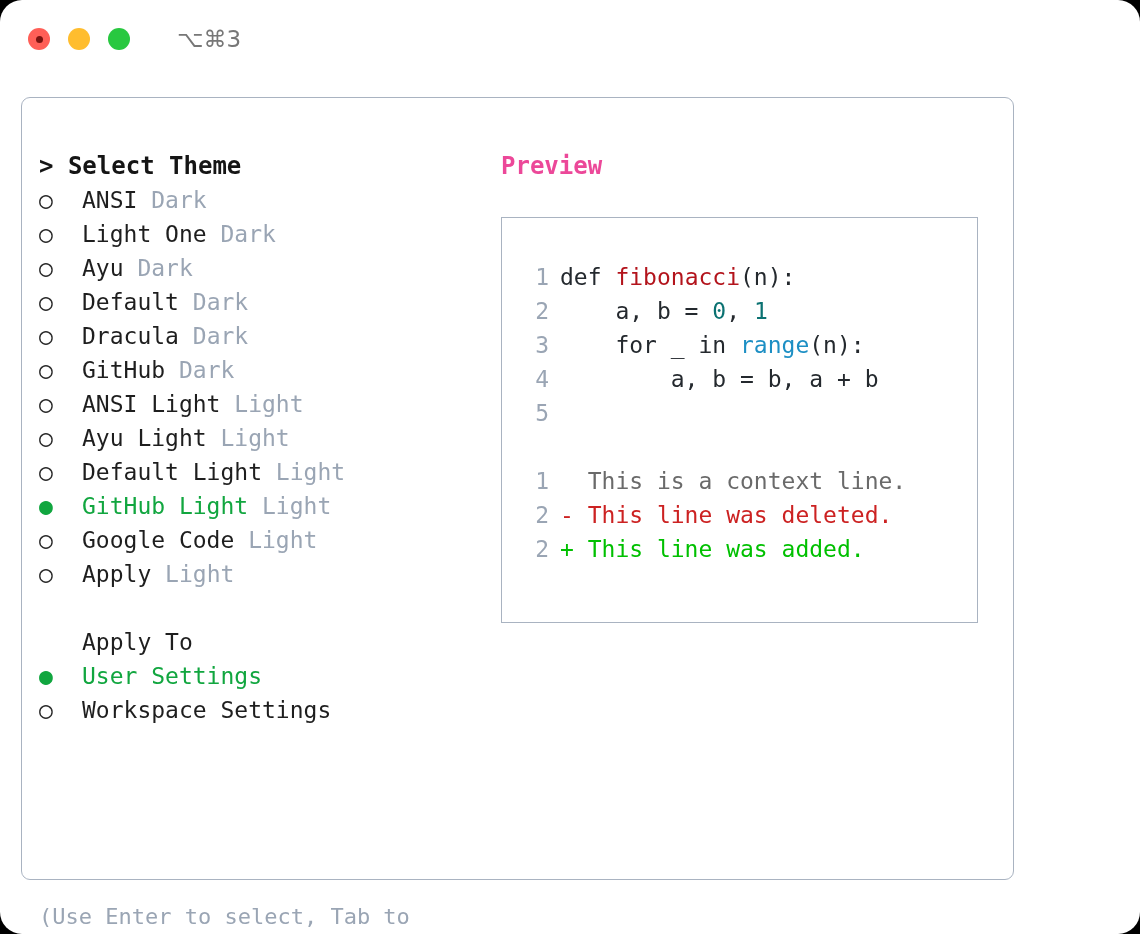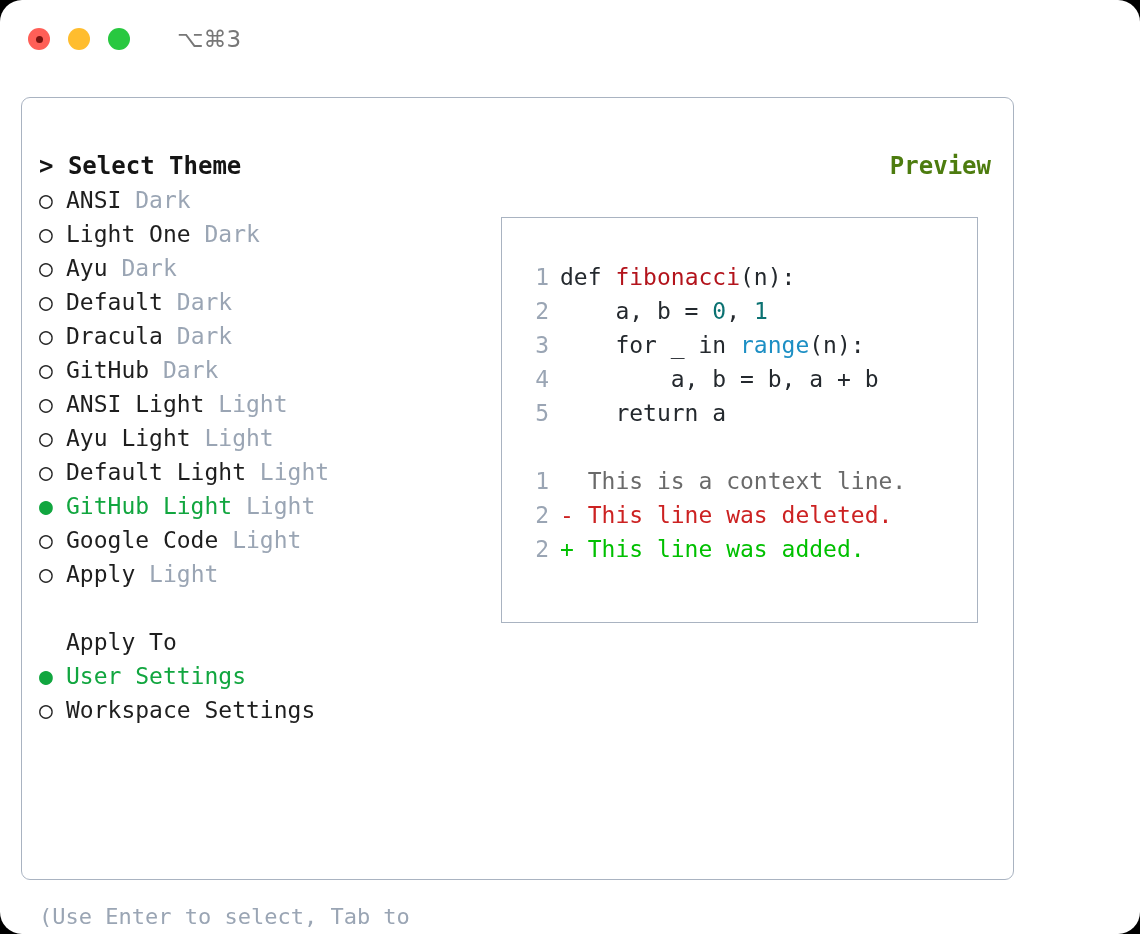--- a/index.html
+++ b/index.html
@@ -111,21 +111,21 @@
     white-space: pre;
   }
   .marker {
     width: 27px;
     flex: 0 0 27px;
     font-size: 23px;
     color: #2b2b2b;
     line-height: 34px;
   }
   .marker.sel { color: #11a63f; }
-  .opt-name { color: #1e1e1e; }
+  .opt-name { color: #1e1e1e; margin-left: 16px; }
   .opt-name.sel { color: #11a63f; }
   .opt-suffix { color: #9aa5b4; }
 
   .spacer-row { height: 34px; }
 
   .hint {
     position: absolute;
     left: 17px;
     top: 762px;
     width: 420px;
@@ -139,23 +139,22 @@
   
   .right-col {
     position: absolute;
     left: 479px;
     top: 51px;
     width: 490px;
   }
   .preview-title {
     font-size: 24px;
     font-weight: bold;
-    color: #4d7c0f;
-    line-height: 34px;
-    text-align: right;
+    color: #ec4899;
+    line-height: 34px;
   }
   .code-box {
     margin-top: 34px;
     width: 477px;
     height: 406px;
     border: 1.6px solid #a9b3c1;
     box-sizing: border-box;
     background: #ffffff;
     position: relative;
   }
@@ -239,21 +238,21 @@
 
       <div class="right-col">
         <div class="preview-title">Preview</div>
         <div class="code-box">
           <div class="code-inner">
             <div id="code-lines">
                 <div class="code-line"><span class="lineno">1</span><span><span class="tok-plain">def </span><span class="tok-func">fibonacci</span><span class="tok-plain">(n):</span></span></div>
                 <div class="code-line"><span class="lineno">2</span><span><span class="tok-plain">    a, b = </span><span class="tok-num">0</span><span class="tok-plain">, </span><span class="tok-num">1</span></span></div>
                 <div class="code-line"><span class="lineno">3</span><span><span class="tok-plain">    for _ in </span><span class="tok-call">range</span><span class="tok-plain">(n):</span></span></div>
                 <div class="code-line"><span class="lineno">4</span><span><span class="tok-plain">        a, b = b, a + b</span></span></div>
-                <div class="code-line"><span class="lineno">5</span><span><span class="tok-plain">    return a</span></span></div>
+                <div class="code-line"><span class="lineno">5</span></div>
               </div>
             <div class="blank-line"></div>
             <div id="diff-lines">
                 <div class="code-line"><span class="lineno">1</span><span class="tok-ctx">  This is a context line.</span></div>
                 <div class="code-line"><span class="lineno">2</span><span class="tok-del">- This line was deleted.</span></div>
                 <div class="code-line"><span class="lineno">2</span><span class="tok-add">+ This line was added.</span></div>
               </div>
           </div>
         </div>
       </div>

